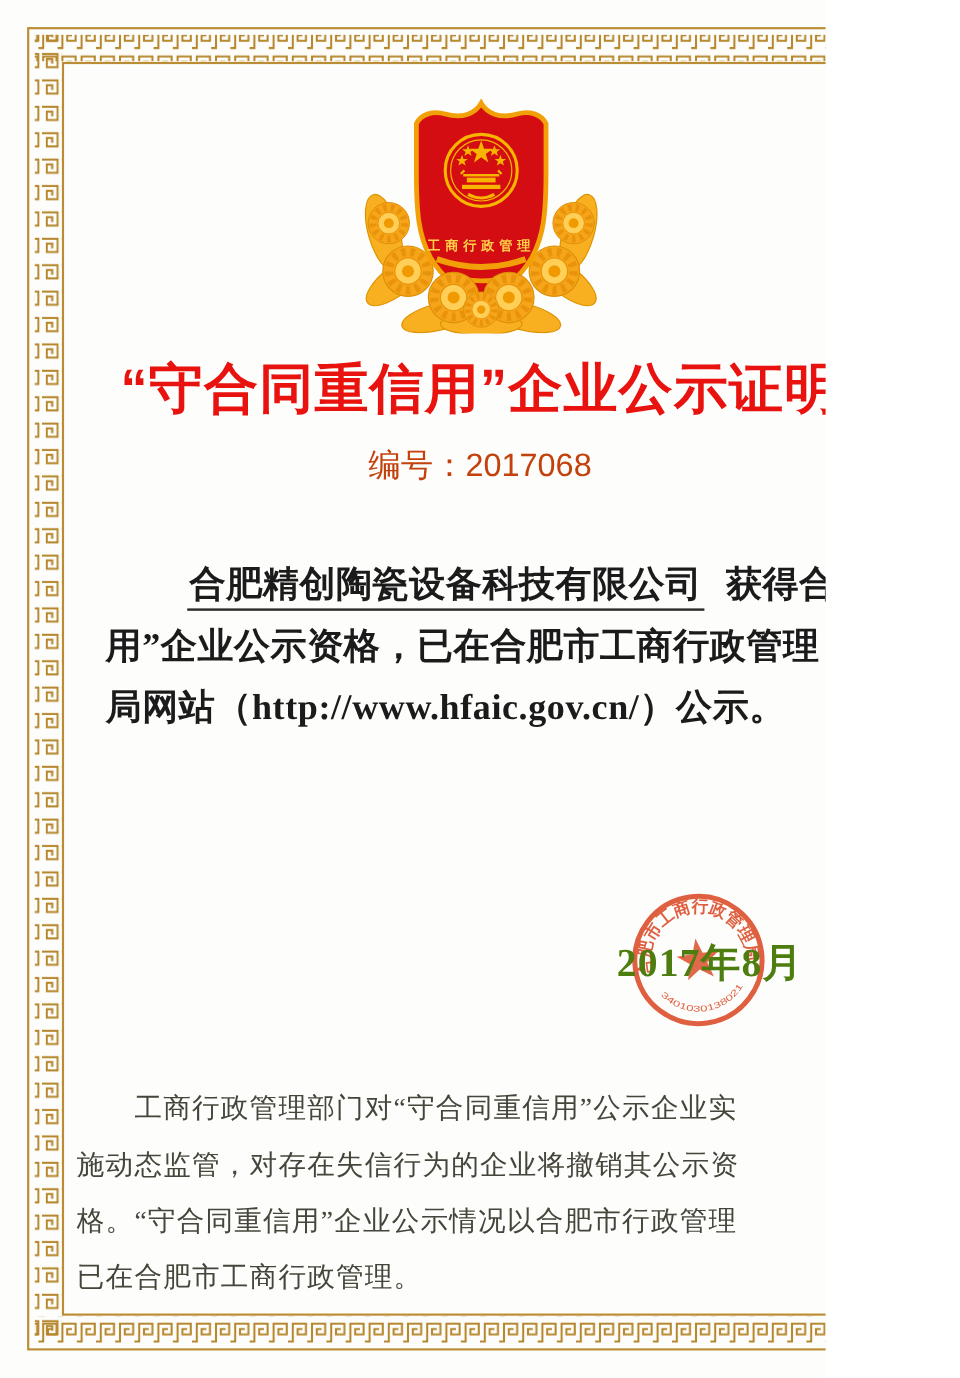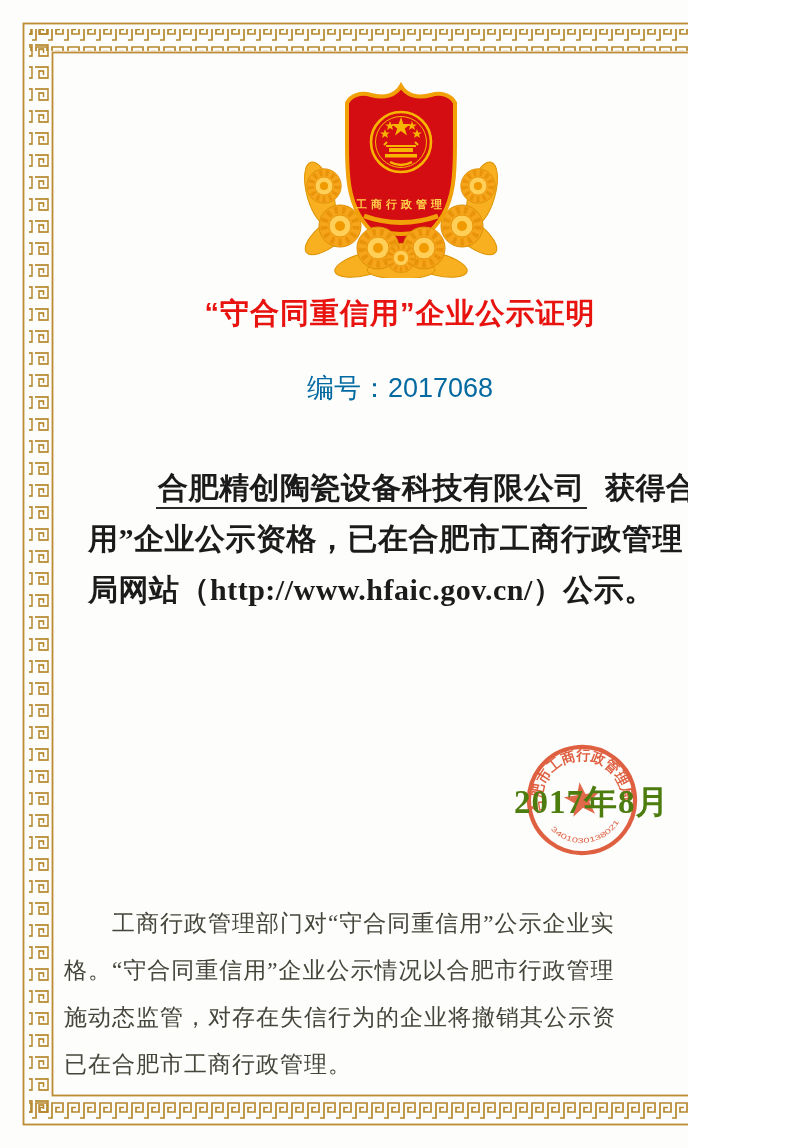--- a/index.html
+++ b/index.html
@@ -11,31 +11,31 @@
     overflow:hidden;
     font-family:"Liberation Serif", serif;
   }
   .frame-svg{position:absolute;left:0;top:0;z-index:1;}
   .emblem-svg{position:absolute;left:300px;top:82px;width:202px;height:196px;z-index:2;}
   .cert-title{
     position:absolute;left:0;top:294px;width:800px;
     text-align:center;
     font-family:"Liberation Sans", sans-serif;
     font-weight:700;
-    font-size:29px;
+    font-size:45px;
     letter-spacing:1px;
     color:#e8120f;
     z-index:2;
   }
   .serial-line{
     position:absolute;left:0;top:370px;width:800px;
     text-align:center;
     font-family:"Liberation Sans", sans-serif;
     font-size:27px;
-    color:#0369a1;
+    color:#c2410c;
     z-index:2;
   }
   .body-block{
     position:absolute;left:88px;top:462px;width:624px;
     font-family:"Liberation Serif", serif;
     font-weight:700;
     font-size:30px;
     color:#1b1b1b;
     z-index:2;
   }
@@ -167,18 +167,18 @@
       <text font-size="7" fill="#dd5433" font-family="Liberation Sans, sans-serif">
         <textPath href="#sealBottom" textLength="80" lengthAdjust="spacingAndGlyphs">3401030138021</textPath>
       </text>
     </g>
   </svg>
 
   <div class="cert-date">2017年8月</div>
 
   <div class="footer-block">
     <div class="footer-line first">工商行政管理部门对“守合同重信用”公示企业实</div>
+    <div class="footer-line">施动态监管，对存在失信行为的企业将撤销其公示资</div>
     <div class="footer-line">格。“守合同重信用”企业公示情况以合肥市行政管理</div>
-    <div class="footer-line">施动态监管，对存在失信行为的企业将撤销其公示资</div>
     <div class="footer-line">已在合肥市工商行政管理。</div>
   </div>
 
 </div>
 
 </body></html>

